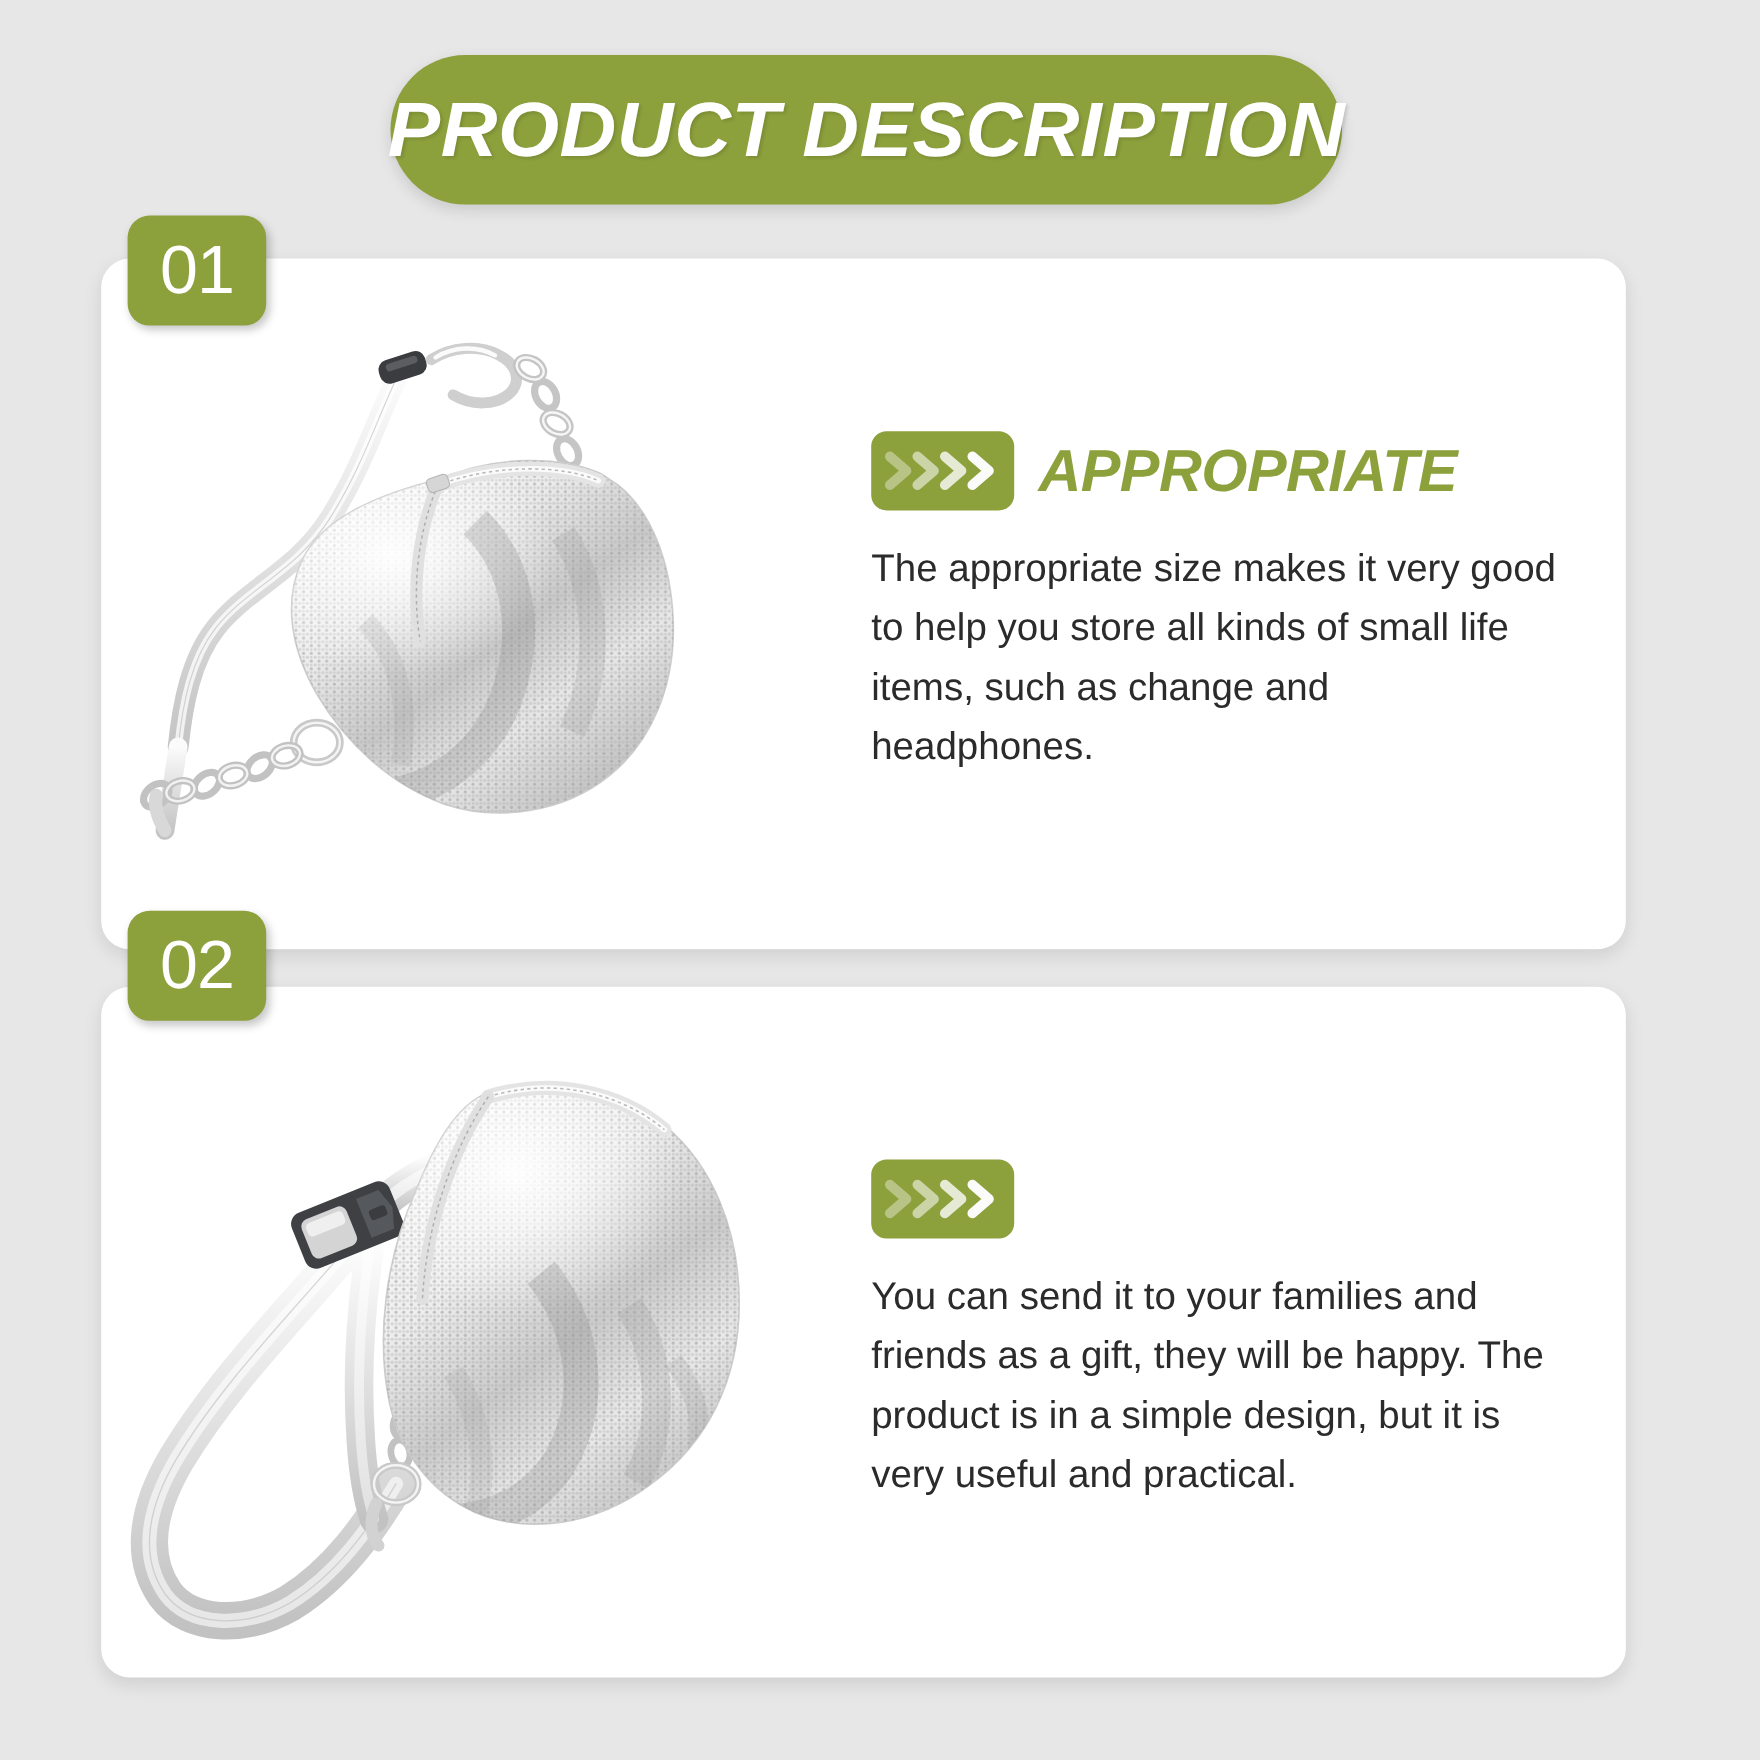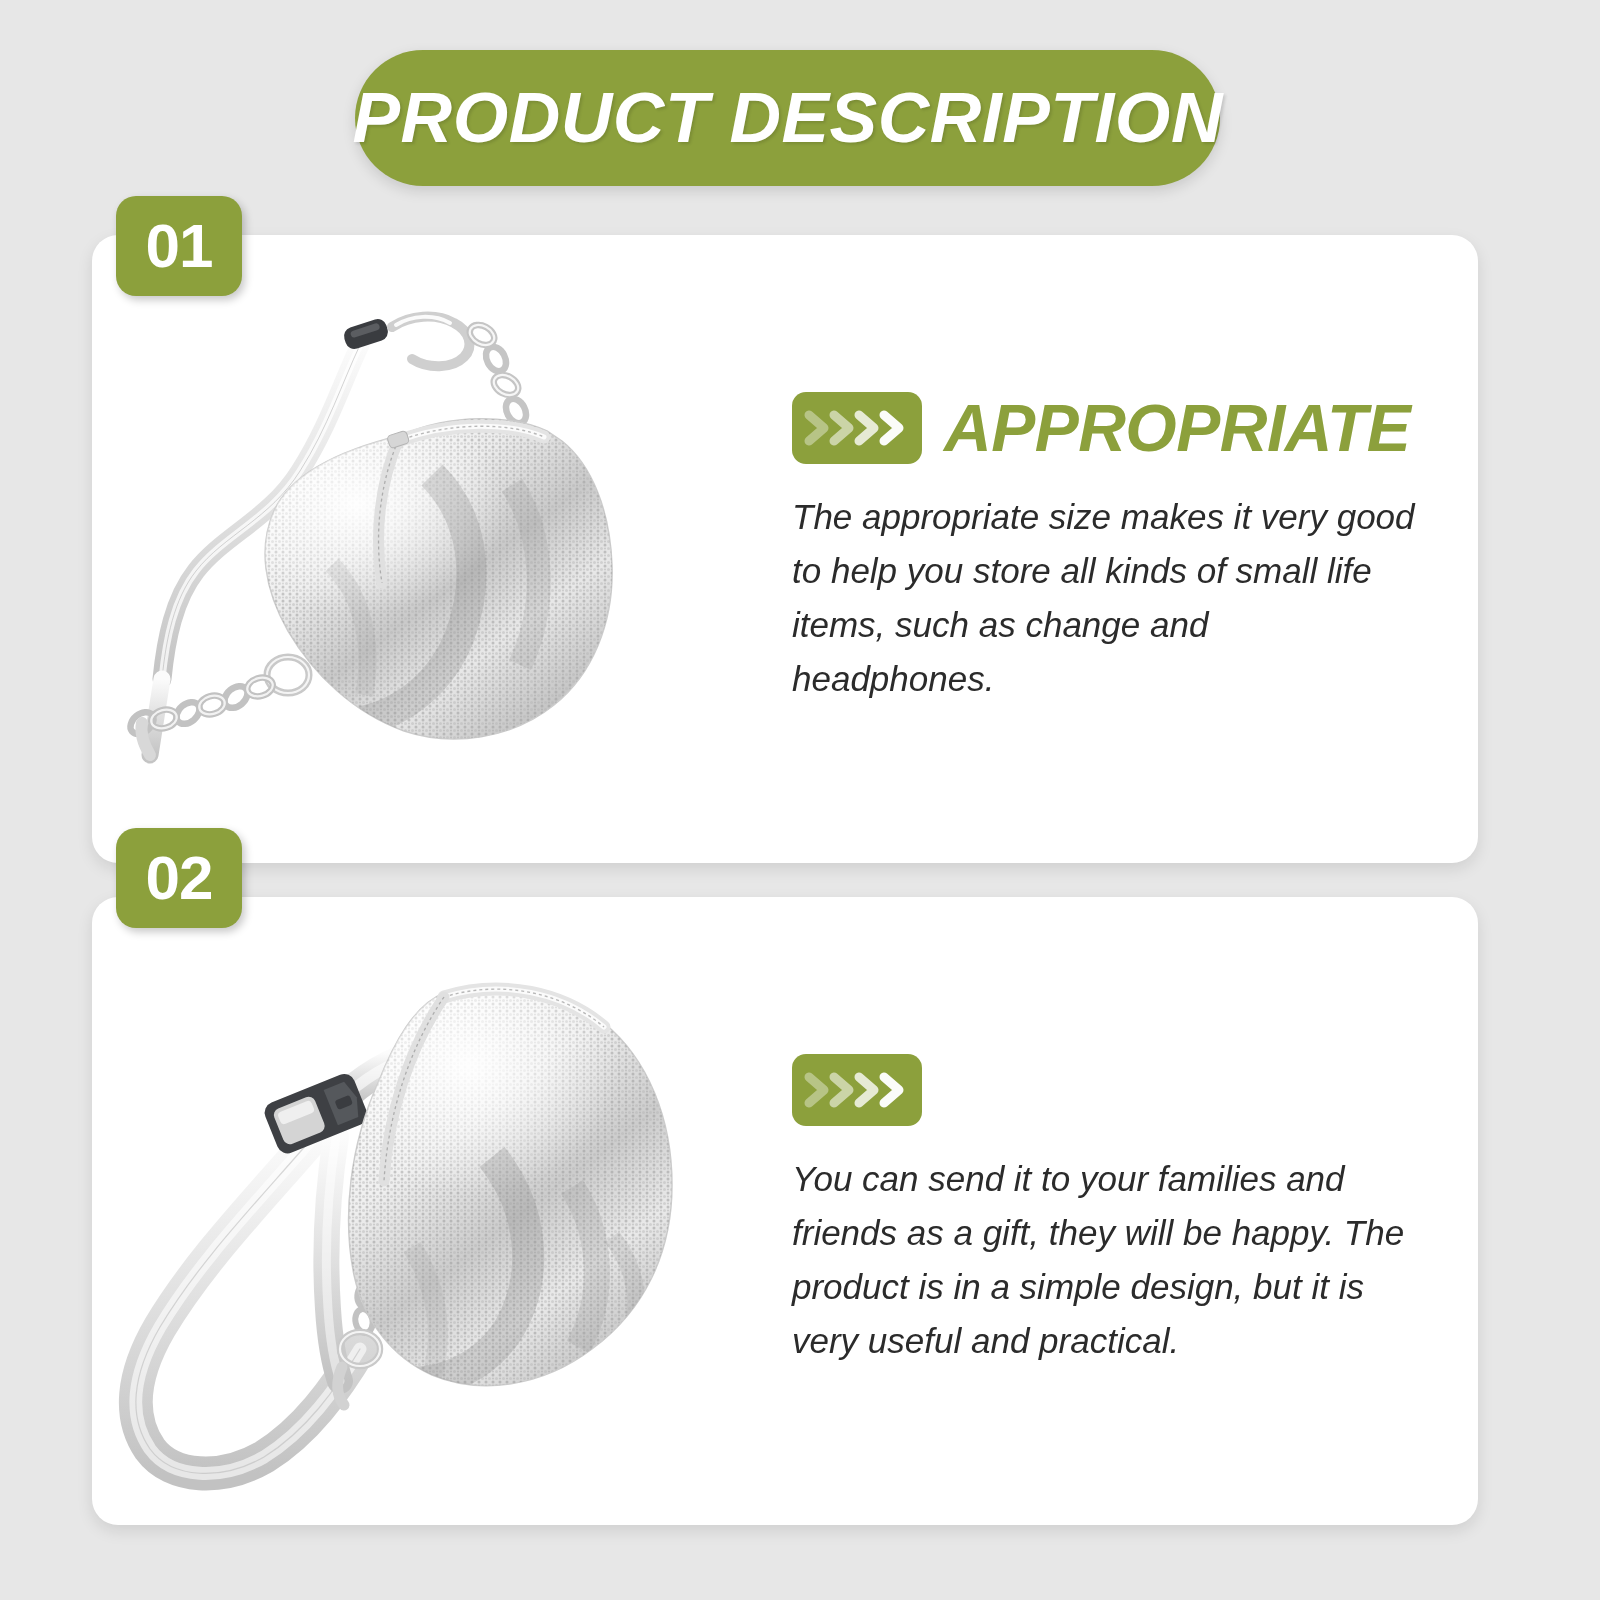--- a/index.html
+++ b/index.html
@@ -68,21 +68,21 @@
     justify-content: center;
     box-shadow: 3px 4px 8px rgba(0,0,0,0.22);
     z-index: 5;
   }
   .badge-01 { left: 116px; top: 196px; }
   .badge-02 { left: 116px; top: 828px; }
   .num-badge span {
     color: #ffffff;
     font-family: "Liberation Sans", sans-serif;
     font-size: 62px;
-    font-weight: bold;
+    font-weight: normal;
     line-height: 1;
     letter-spacing: -1px;
   }
 
   
   .card-inner {
     position: absolute;
     inset: 0;
     display: flex;
     flex-direction: row;
@@ -115,34 +115,33 @@
     display: flex;
     align-items: center;
     justify-content: center;
     gap: 2px;
     flex: 0 0 130px;
   }
   .chev-badge svg { display: block; }
   .feature-title {
     color: #8ca03c;
     font-family: "Liberation Sans Narrow", "Liberation Sans", sans-serif;
-    font-size: 66px;
+    font-size: 54px;
     font-weight: bold;
     font-style: italic;
     line-height: 1;
     letter-spacing: -0.5px;
     white-space: nowrap;
   }
 
   
   .feature-body {
     color: #2b2b2b;
     font-family: "Liberation Sans Narrow", "Liberation Sans", sans-serif;
     font-size: 35px;
-    font-style: italic;
     line-height: 1.54;
     max-width: 625px;
   }
 
   
   .photo-svg {
     position: absolute;
     left: 0; top: 0;
     width: 100%;
     height: 100%;

